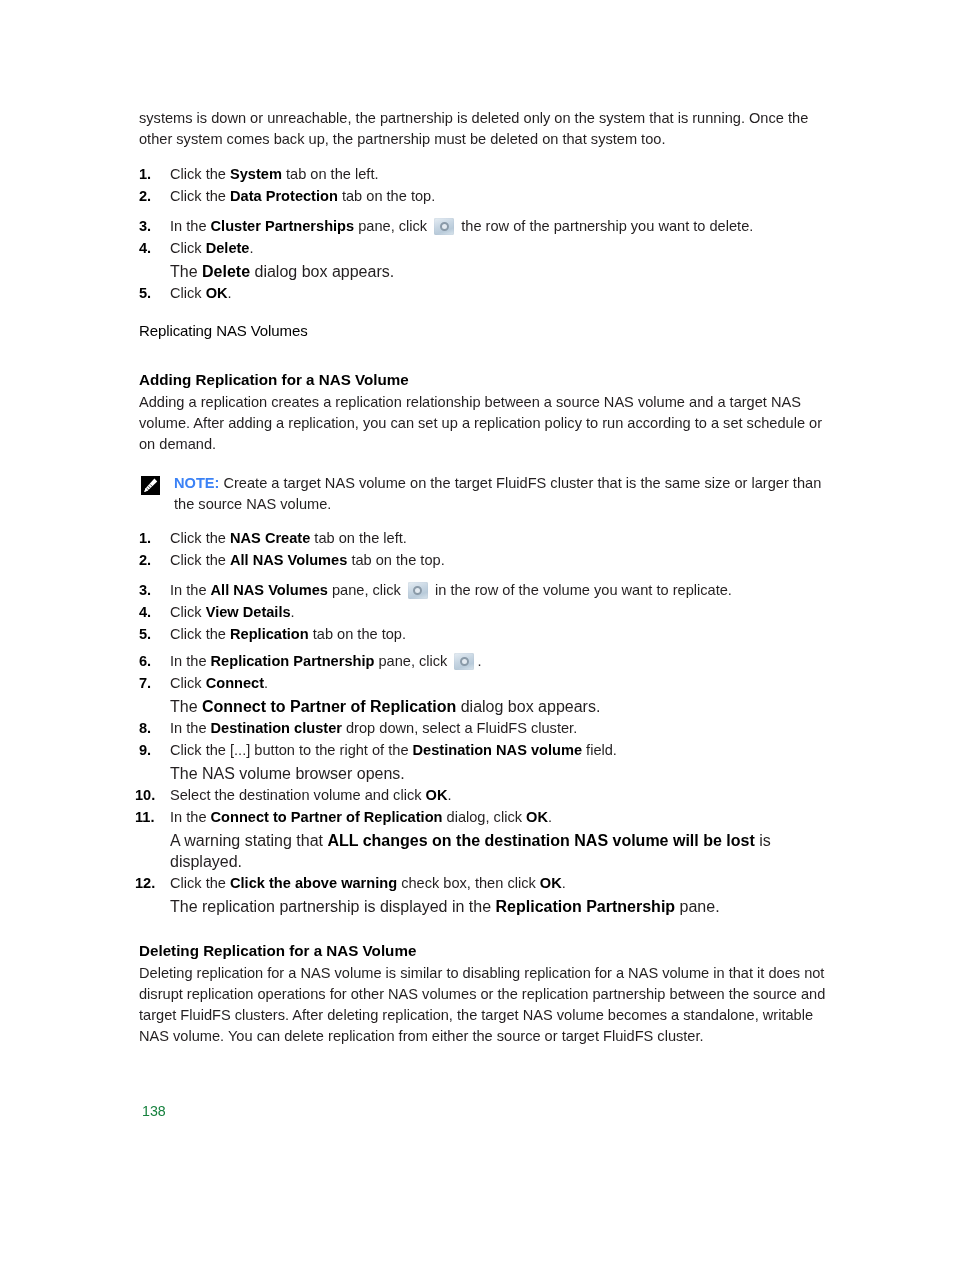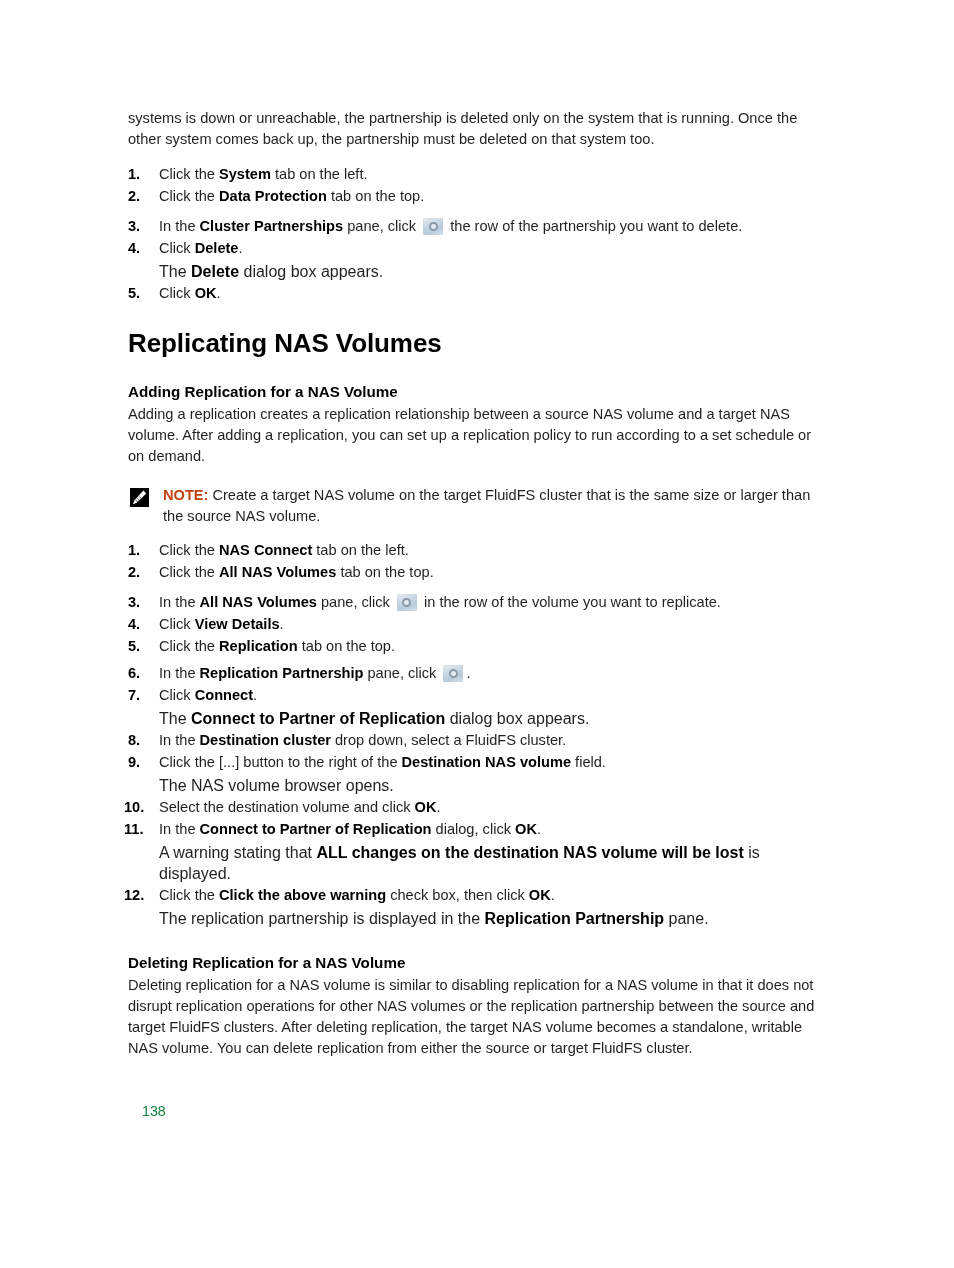--- a/index.html
+++ b/index.html
@@ -18,40 +18,40 @@
   .page {
     position: absolute;
     left: 0;
     top: 0;
     width: 954px;
     height: 1268px;
     overflow: hidden;
   }
   .content {
     position: absolute;
-    left: 128px;
+    left: 139px;
     top: 108px;
     width: 690px;
   }
 
   
   .para {
     font-size: 14.6px;
     line-height: 21px;
     margin: 0 0 0 0;
     color: #231f20;
   }
   .para.gap-after { margin-bottom: 14px; }
 
   
   h1.sect {
-    font-size: 26px;
-    font-weight: bold;
+    font-size: 15px;
+    font-weight: normal;
     line-height: 26px;
-    margin: 26px 0 22px 0;
+    margin: 14px 0 22px 0;
     color: #000000;
     letter-spacing: -0.1px;
   }
   h2.sub {
     font-size: 15.2px;
     font-weight: bold;
     line-height: 20px;
     margin: 26px 0 2px 0;
     color: #000000;
   }
@@ -173,25 +173,25 @@
       <span class="note-icon">
         <svg width="19" height="19" viewBox="0 0 19 19" aria-hidden="true">
           <rect x="0" y="0" width="19" height="19" fill="#000000"></rect>
           <path d="M13.4 2.6 L16.2 5.4 L7.0 14.6 L3.2 16.0 L4.6 12.2 Z" fill="#ffffff"></path>
           <path d="M4.6 12.2 L7.0 14.6 L3.2 16.0 Z" fill="#ffffff"></path>
           <line x1="5.6" y1="12.0" x2="8.0" y2="14.4" stroke="#000000" stroke-width="0.7"></line>
           <line x1="7.4" y1="10.2" x2="9.8" y2="12.6" stroke="#000000" stroke-width="0.7"></line>
           <line x1="9.2" y1="8.4" x2="11.6" y2="10.8" stroke="#000000" stroke-width="0.7"></line>
         </svg>
       </span>
-      <span style="font-weight:bold;color:#c2410c;margin-top:48px;">NOTE:</span><span> Create a target NAS volume on the target FluidFS cluster that is the same size or larger than the source NAS volume.</span>
+      <span style="font-weight:bold;color:#3b82f6;margin-top:48px;">NOTE:</span><span> Create a target NAS volume on the target FluidFS cluster that is the same size or larger than the source NAS volume.</span>
     </div>
 
     <ol class="steps block-gap" id="steps-adding-replication">
-        <li class="step"><span class="num">1.</span><span><span>Click the </span><b>NAS Connect</b><span> tab on the left.</span></span></li>
+        <li class="step"><span class="num">1.</span><span><span>Click the </span><b>NAS Create</b><span> tab on the left.</span></span></li>
         <li class="step"><span class="num">2.</span><span><span>Click the </span><b>All NAS Volumes</b><span> tab on the top.</span></span></li>
         <li class="step spaced"><span class="num">3.</span><span><span>In the </span><b>All NAS Volumes</b><span> pane, click </span><span class="inline-icon"></span><span> in the row of the volume you want to replicate.</span></span></li>
         <li class="step"><span class="num">4.</span><span><span>Click </span><b>View Details</b><span>.</span></span></li>
         <li class="step"><span class="num">5.</span><span><span>Click the </span><b>Replication</b><span> tab on the top.</span></span></li>
         <li class="step spaced-sm"><span class="num">6.</span><span><span>In the </span><b>Replication Partnership</b><span> pane, click </span><span class="inline-icon"></span><span>.</span></span></li>
         <li class="step"><span class="num">7.</span><span><span>Click </span><b>Connect</b><span>.</span></span><div class="substep"><span>The </span><b>Connect to Partner of Replication</b><span> dialog box appears.</span></div></li>
         <li class="step"><span class="num">8.</span><span><span>In the </span><b>Destination cluster</b><span> drop down, select a FluidFS cluster.</span></span></li>
         <li class="step"><span class="num">9.</span><span><span>Click the [...] button to the right of the </span><b>Destination NAS volume</b><span> field.</span></span><div class="substep"><span>The NAS volume browser opens.</span></div></li>
         <li class="step wide"><span class="num">10.</span><span><span>Select the destination volume and click </span><b>OK</b><span>.</span></span></li>
         <li class="step wide"><span class="num">11.</span><span><span>In the </span><b>Connect to Partner of Replication</b><span> dialog, click </span><b>OK</b><span>.</span></span><div class="substep"><span>A warning stating that </span><b>ALL changes on the destination NAS volume will be lost</b><span> is displayed.</span></div></li>

